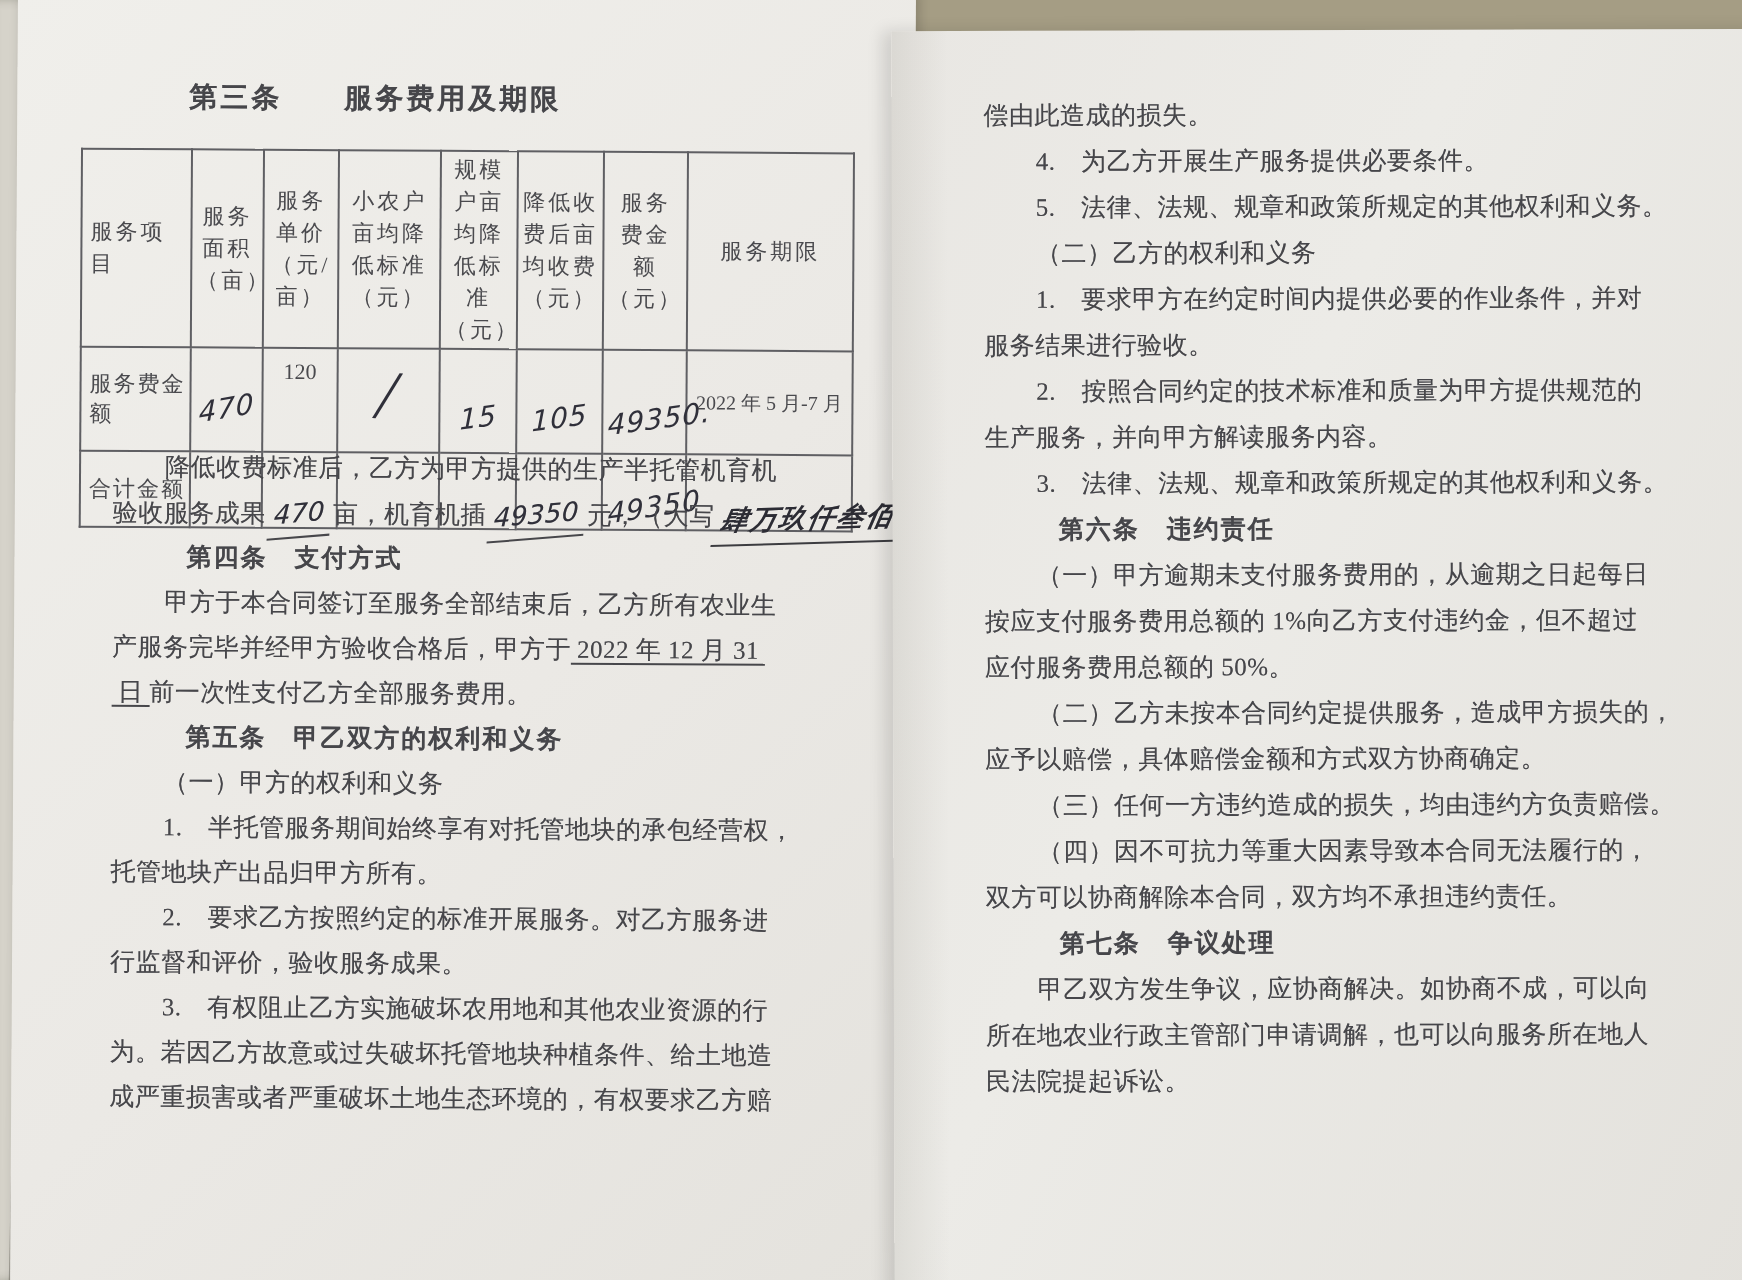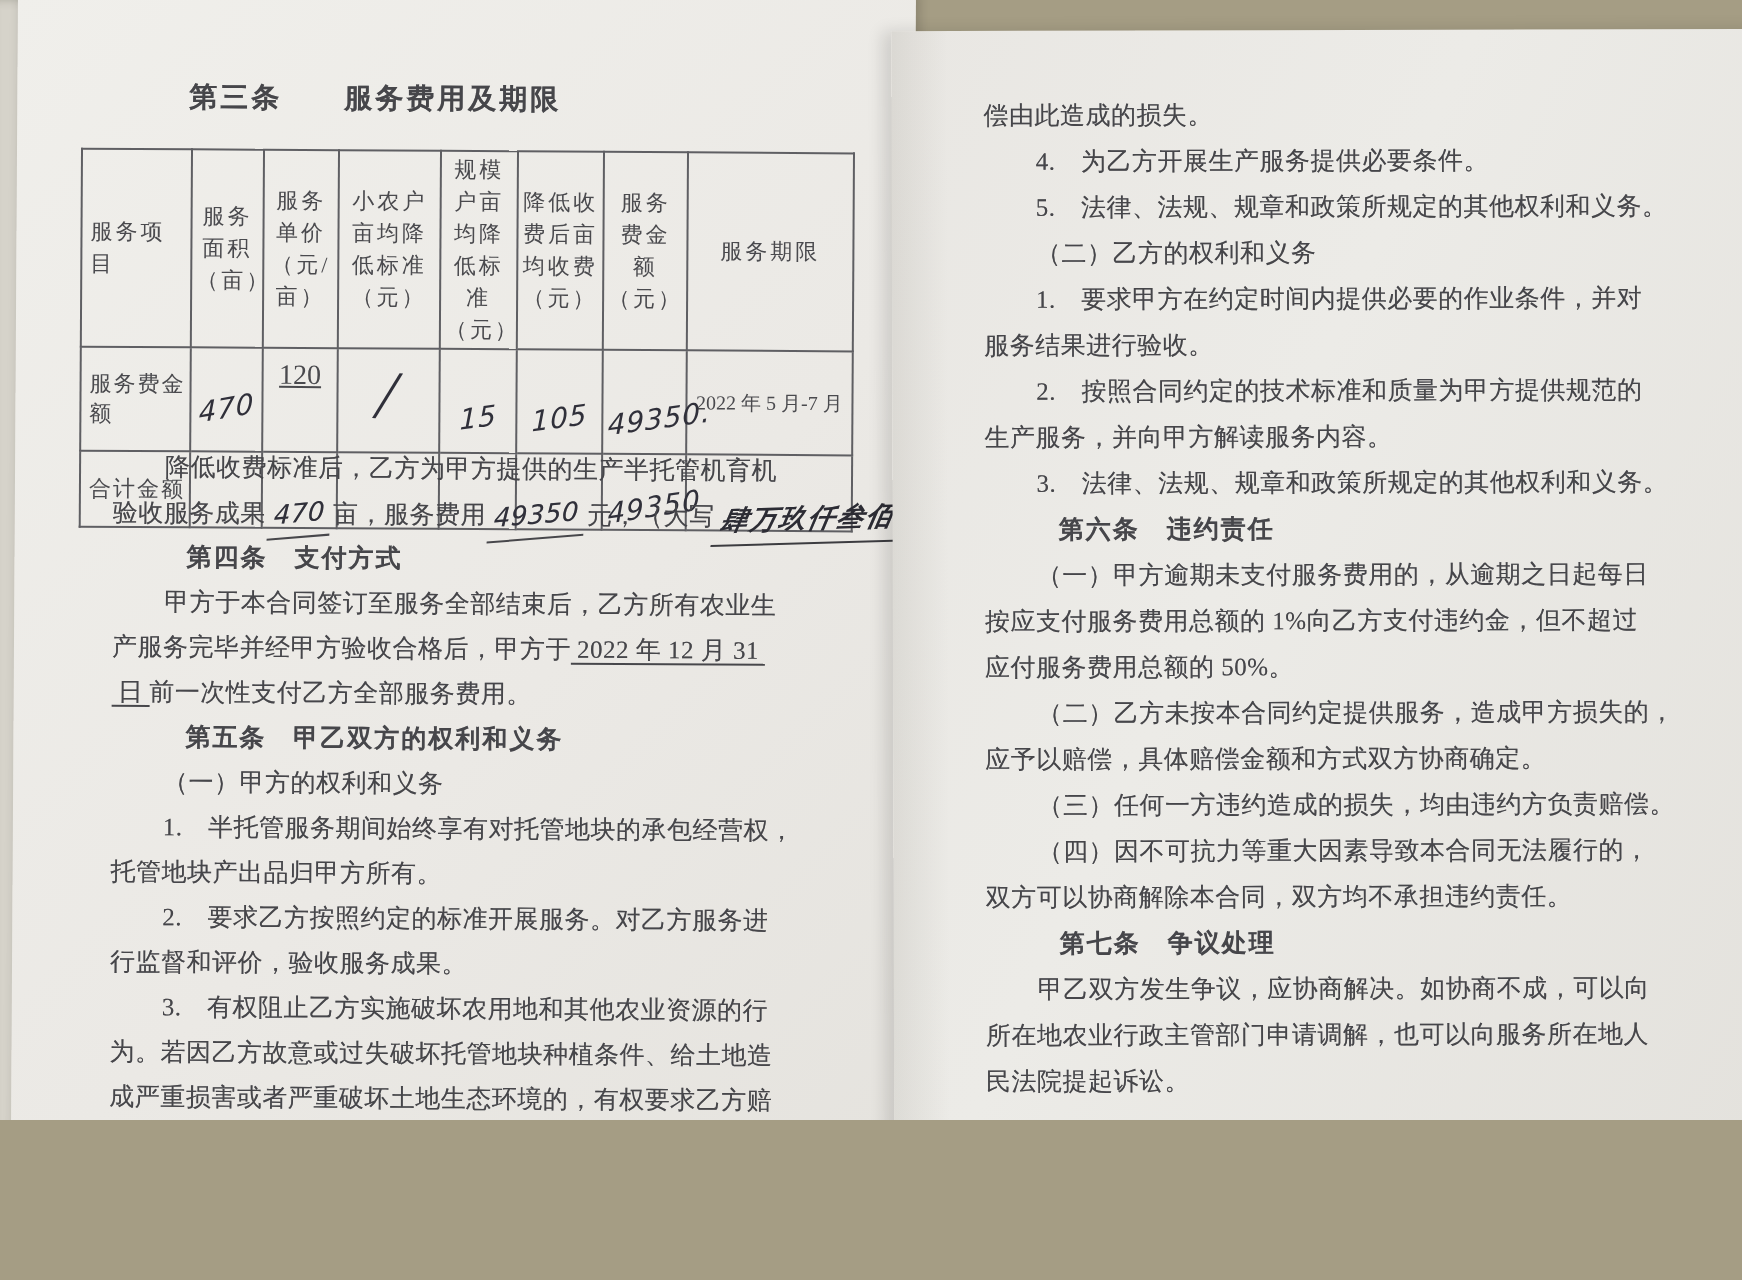--- a/index.html
+++ b/index.html
@@ -1,21 +1,21 @@
 <!DOCTYPE html>
 <html><head>
 <meta charset="utf-8">
 <style>
   html,body{margin:0;padding:0;}
   body{
     width:1742px;height:1280px;overflow:hidden;
     background:#a59d84;
     font-family:"Liberation Serif","DejaVu Serif",serif;
   }
-  .canvas{position:relative;width:1742px;height:1120px;overflow:hidden;}
+  .canvas{position:relative;width:1742px;height:1280px;overflow:hidden;}
   .sheet-edge{
     position:absolute;left:0;top:0;width:34px;height:1280px;
     background:#d6d3ca;
     box-shadow:inset -8px 0 10px rgba(60,55,40,.25);
   }
   .edge-line{
     position:absolute;left:22px;top:-20px;width:2px;height:1340px;
     background:rgba(60,58,50,.35);transform:rotate(1.2deg);
   }
   .page{
@@ -53,21 +53,21 @@
   .svc-table td{
     border:2px solid #5f5f63;
     text-align:center;vertical-align:middle;
     padding:2px 4px;overflow:visible;
   }
   .tr-head td{height:124px;letter-spacing:3px;line-height:32px;}
   .tr-svc td{height:90px;}
   .tr-total td{height:70px;}
   .td-label{text-align:left !important;padding-left:8px !important;letter-spacing:2px;}
   .td-term{font-size:20px;letter-spacing:0;white-space:nowrap;}
-  .td-print{font-size:28px;vertical-align:top !important;padding-top:10px !important;text-decoration:underline;}
+  .td-print{font-size:22px;vertical-align:top !important;padding-top:10px !important;}
   
   .hw{
     font-family:"DejaVu Sans",sans-serif;
     font-style:italic;font-weight:500;color:#30303a;
     display:inline-block;font-size:28px;letter-spacing:1px;
     transform:rotate(-7deg) skewX(-8deg);
   }
   .hw-area{transform:rotate(-10deg) skewX(-10deg) translateY(8px);}
   .hw-down{transform:rotate(-8deg) skewX(-8deg) translateY(16px);}
   .hw-total{transform:rotate(-9deg) skewX(-8deg) translateY(14px);}
@@ -156,21 +156,21 @@
           <td></td>
           <td><span class="hw hw-total">49350</span></td>
           <td></td>
         </tr>
       </tbody>
     </table>
 
     <div class="textcol">
       <div class="ln ind">降低收费标准后，乙方为甲方提供的生产半托管机育机</div>
       <div class="ln">
-        <span>验收服务成果</span><span class="hw-inline">470</span><span>亩，服务费用</span><span class="hw-inline">49350</span><span>元，（大写</span><span class="hw-daxie">肆万玖仟叁佰伍拾元整</span>
+        <span>验收服务成果</span><span class="hw-inline">470</span><span>亩，机育机插</span><span class="hw-inline">49350</span><span>元，（大写</span><span class="hw-daxie">肆万玖仟叁佰伍拾元整</span>
       </div>
       <div class="ln ind-head">第四条　支付方式</div>
       <div class="ln ind">甲方于本合同签订至服务全部结束后，乙方所有农业生</div>
       <div class="ln">
         <span>产服务完毕并经甲方验收合格后，甲方于</span><span class="u-print">2022 年 12 月 31</span>
       </div>
       <div class="ln">
         <span class="u-print">日</span><span>前一次性支付乙方全部服务费用。</span>
       </div>
       <div class="ln ind-head">第五条　甲乙双方的权利和义务</div>

